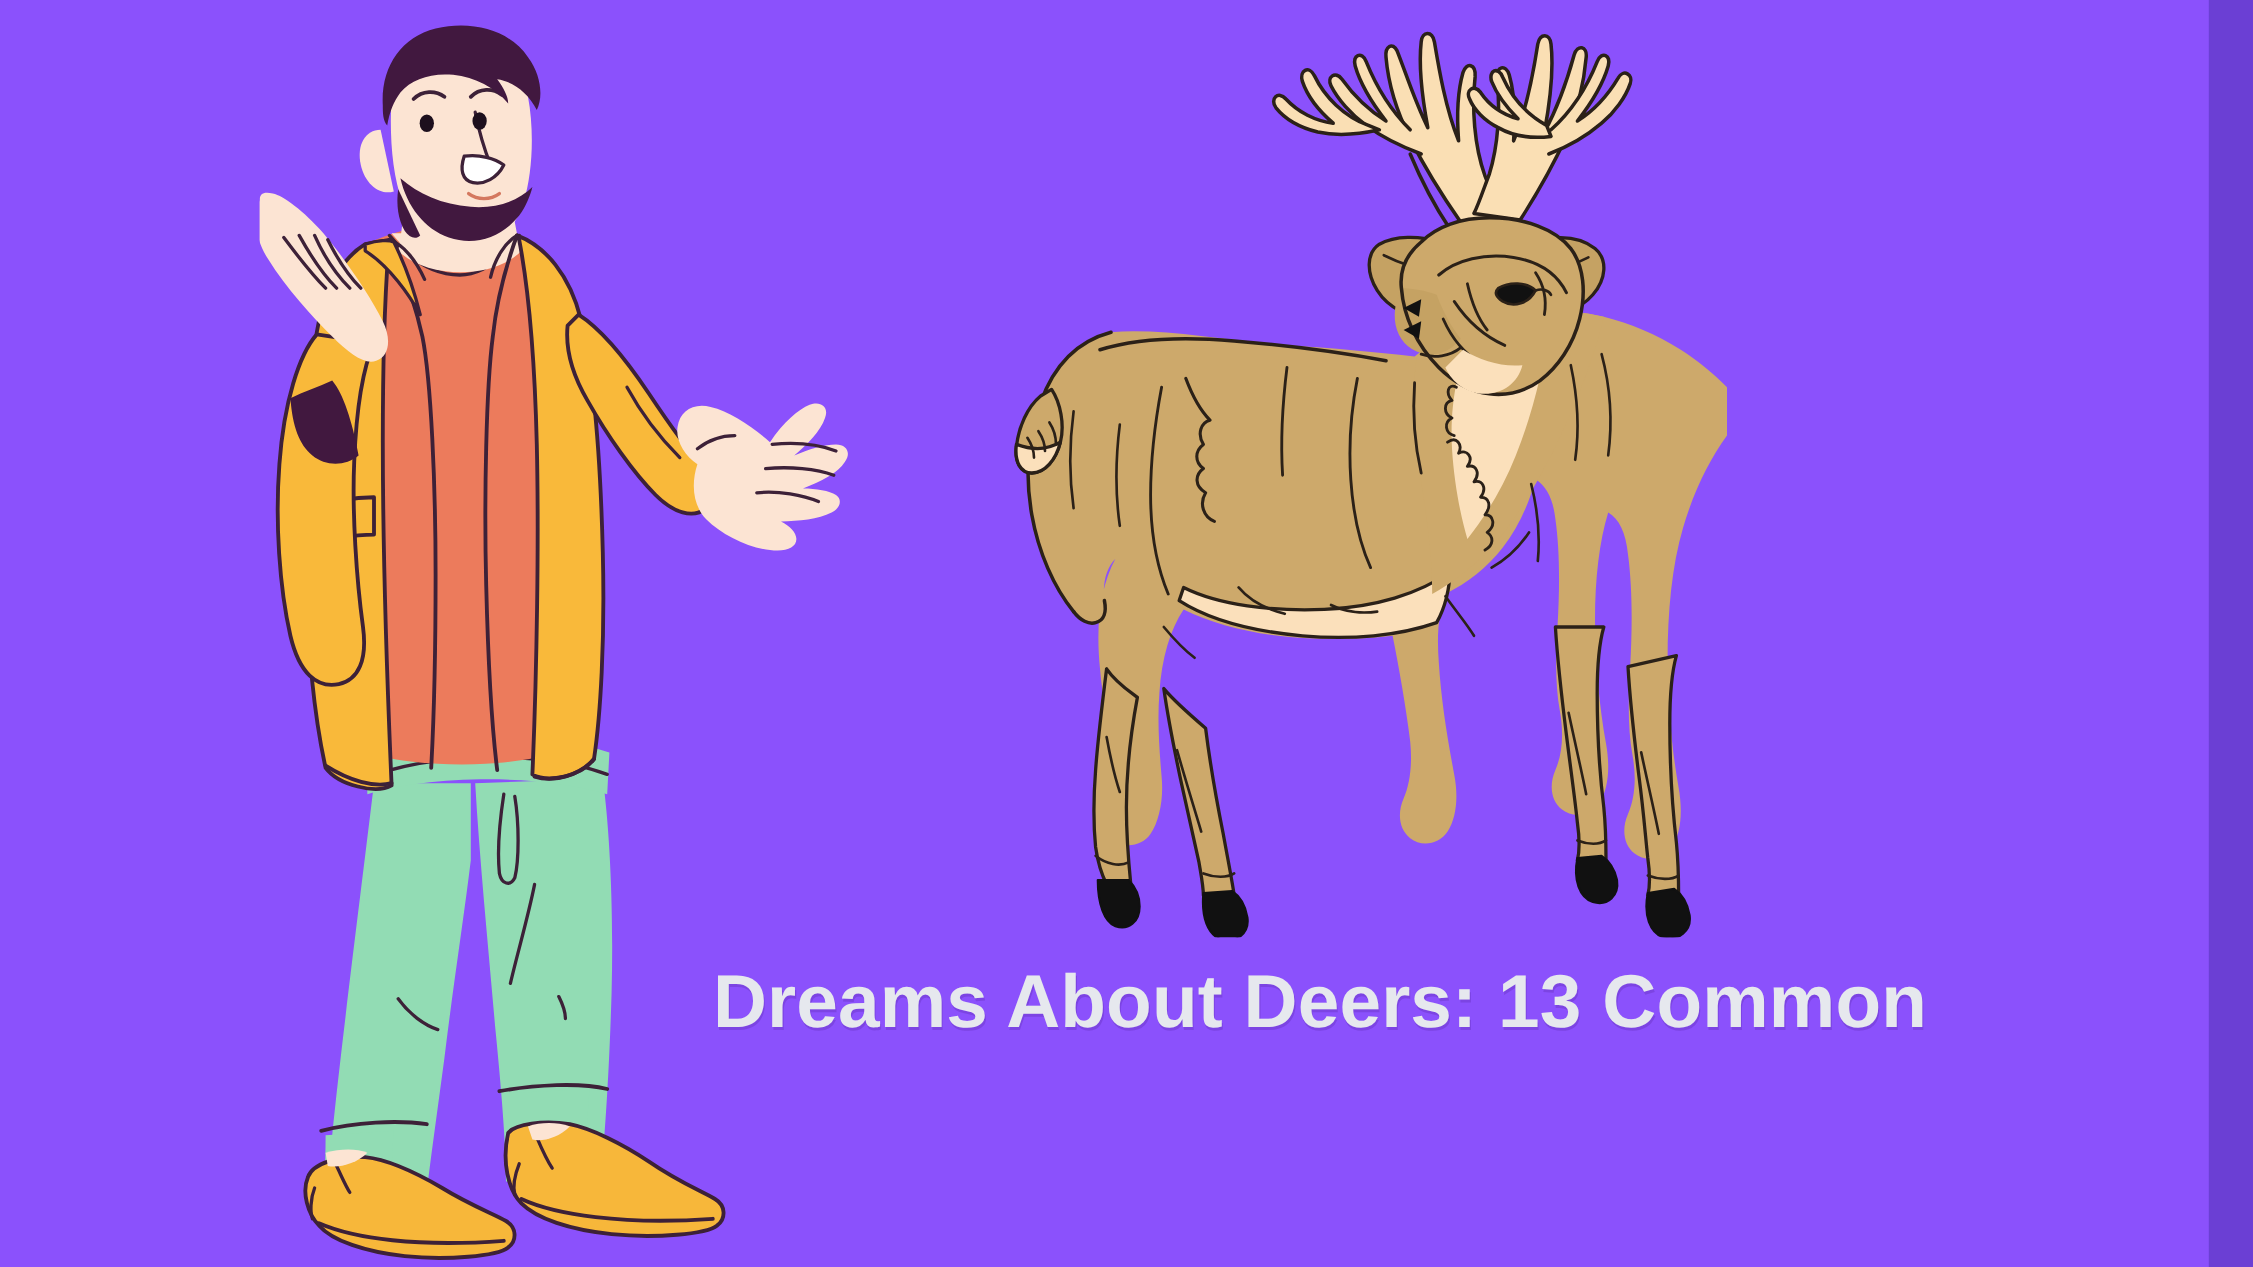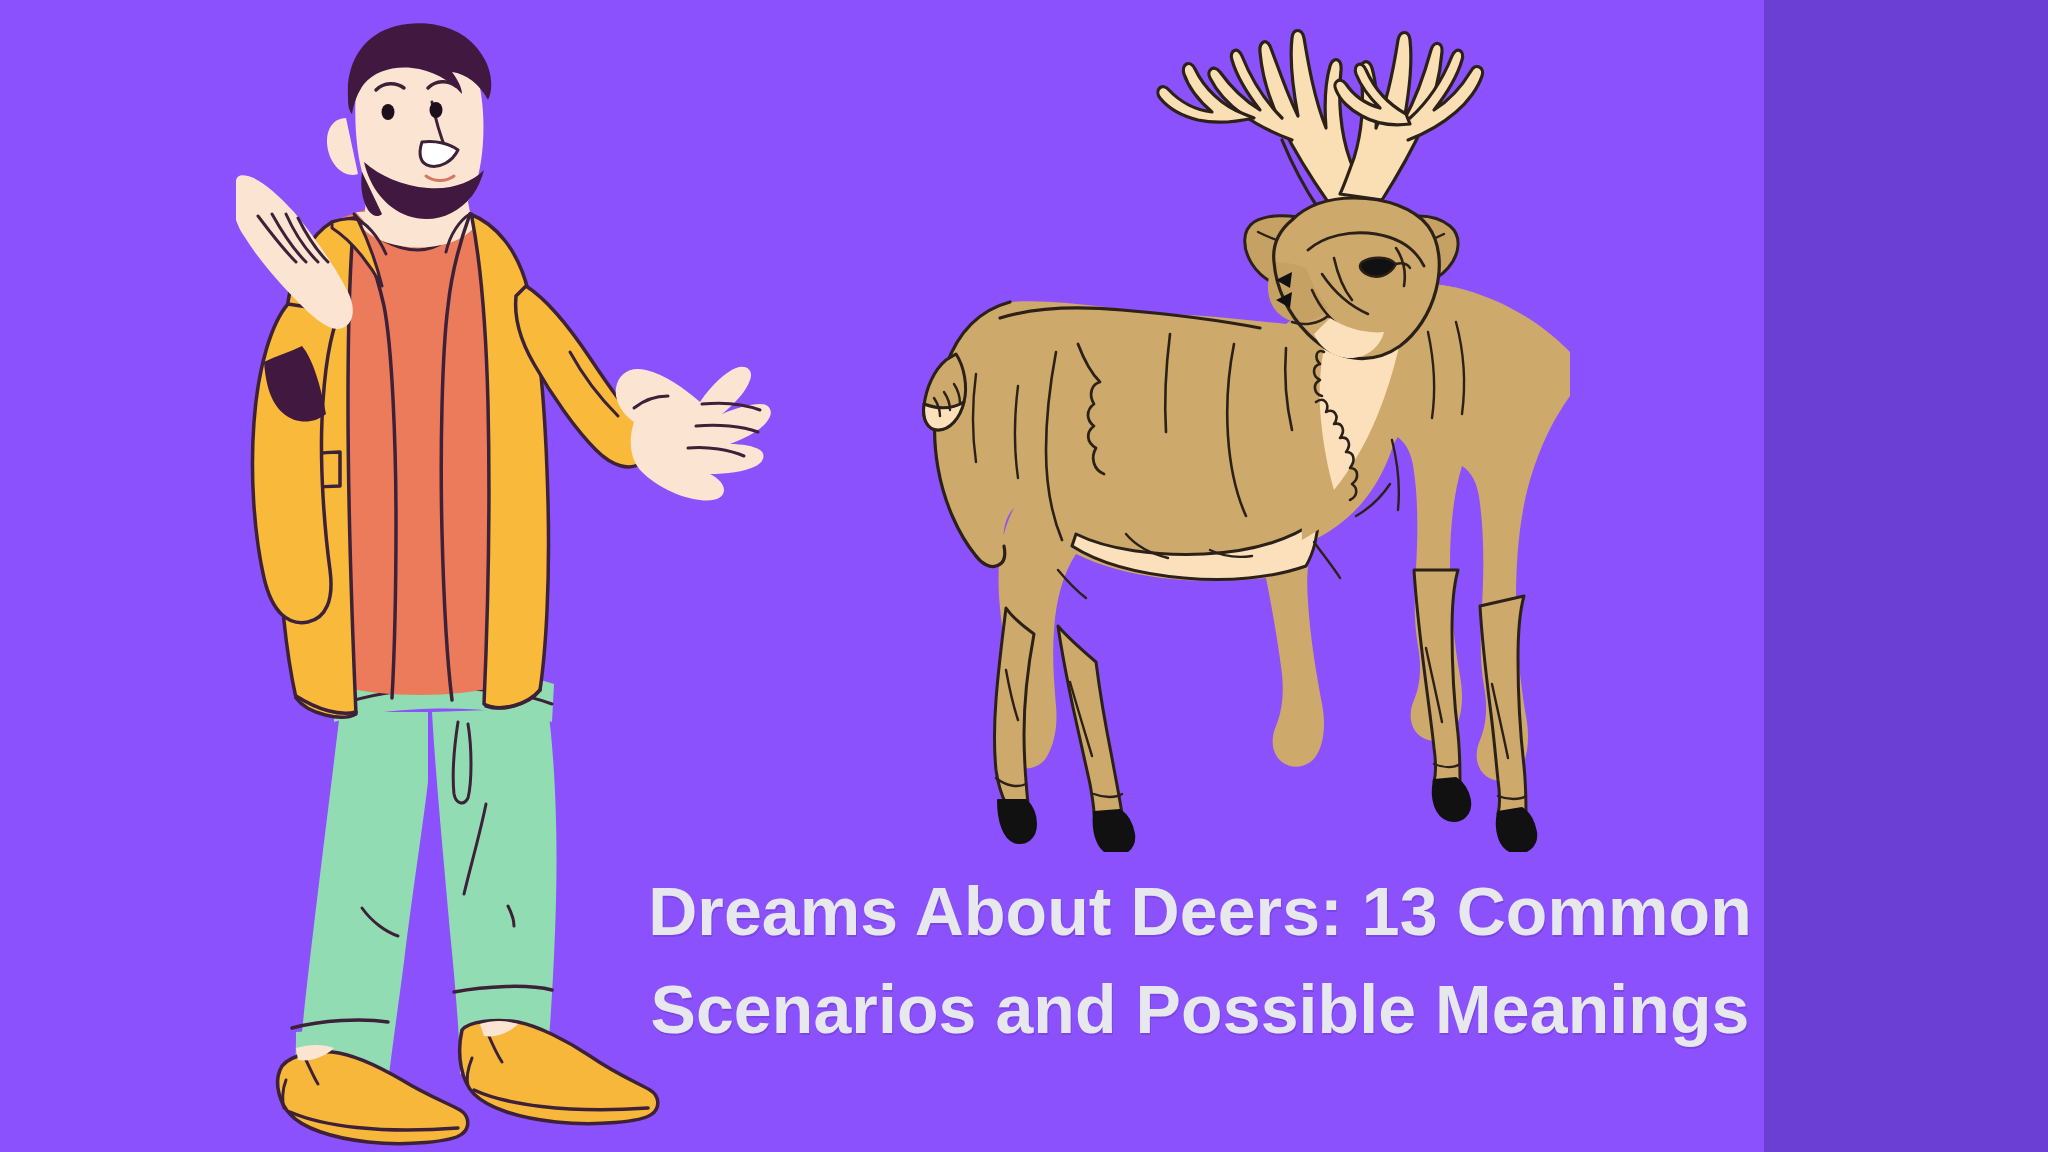--- a/index.html
+++ b/index.html
@@ -2,21 +2,21 @@
 <html><head>
 <meta charset="utf-8">
 <style>
   html, body {
     margin: 0;
     padding: 0;
     background: #6b3fd4;
   }
   #stage {
     position: relative;
-    width: 1764px;
+    width: 2008px;
     height: 1152px;
     background: #8b51fc;
     overflow: hidden;
     font-family: "Liberation Sans", sans-serif;
   }
   .art {
     position: absolute;
     display: block;
   }
   #man-art {
@@ -250,16 +250,15 @@
       <path d="M482 418 C488 442 490 468 488 488" fill="none" stroke-width="2.4"></path>
       <path d="M518 310 C524 338 526 368 522 396" fill="none" stroke-width="2.4"></path>
       <path d="M546 300 C554 330 556 362 552 392" fill="none" stroke-width="2.4"></path>
       <path d="M404 520 C414 534 424 546 430 556" fill="none" stroke-width="2.4"></path>
       <path d="M148 548 C158 560 168 570 176 576" fill="none" stroke-width="2.4"></path>
     </g>
   </svg>
 
   <div id="title-block">
     <div class="title-line" style="color: rgb(230, 232, 238);">Dreams About Deers: 13 Common</div>
-    <div class="title-line" style="color: rgb(230, 232, 238);">Scenarios and Possible Meanings</div>
   </div>
 
 </div>
 
 </body></html>

